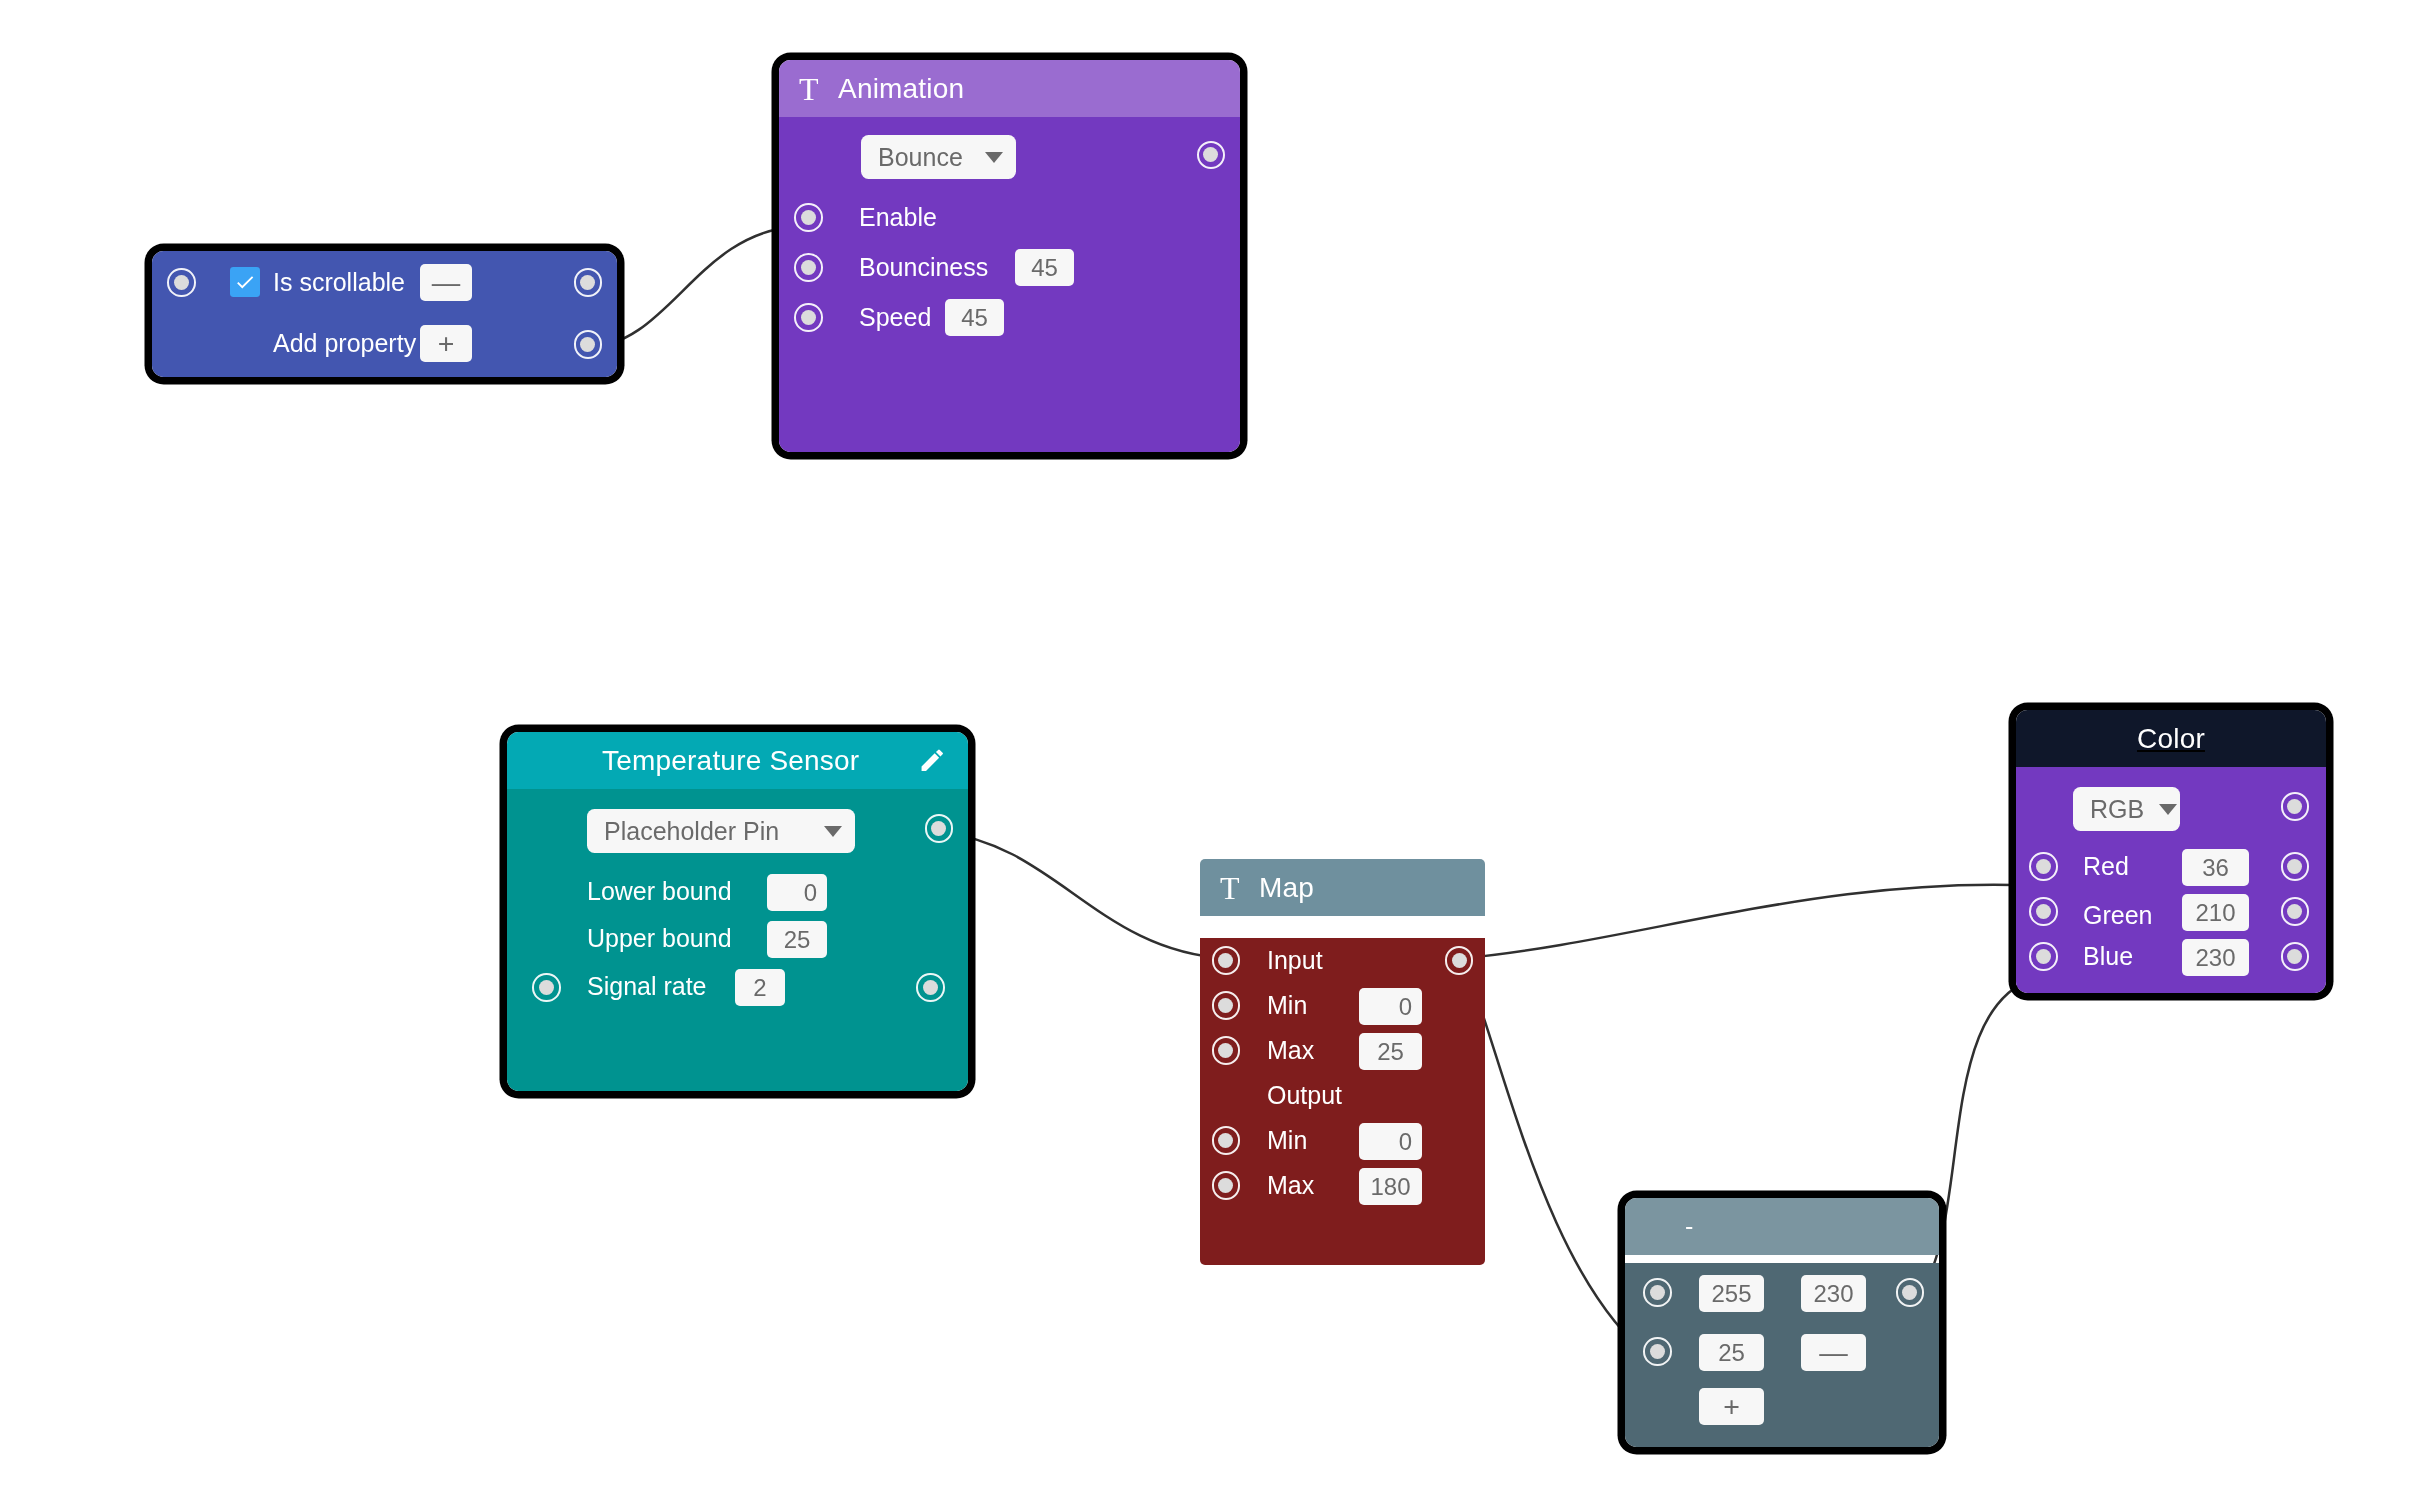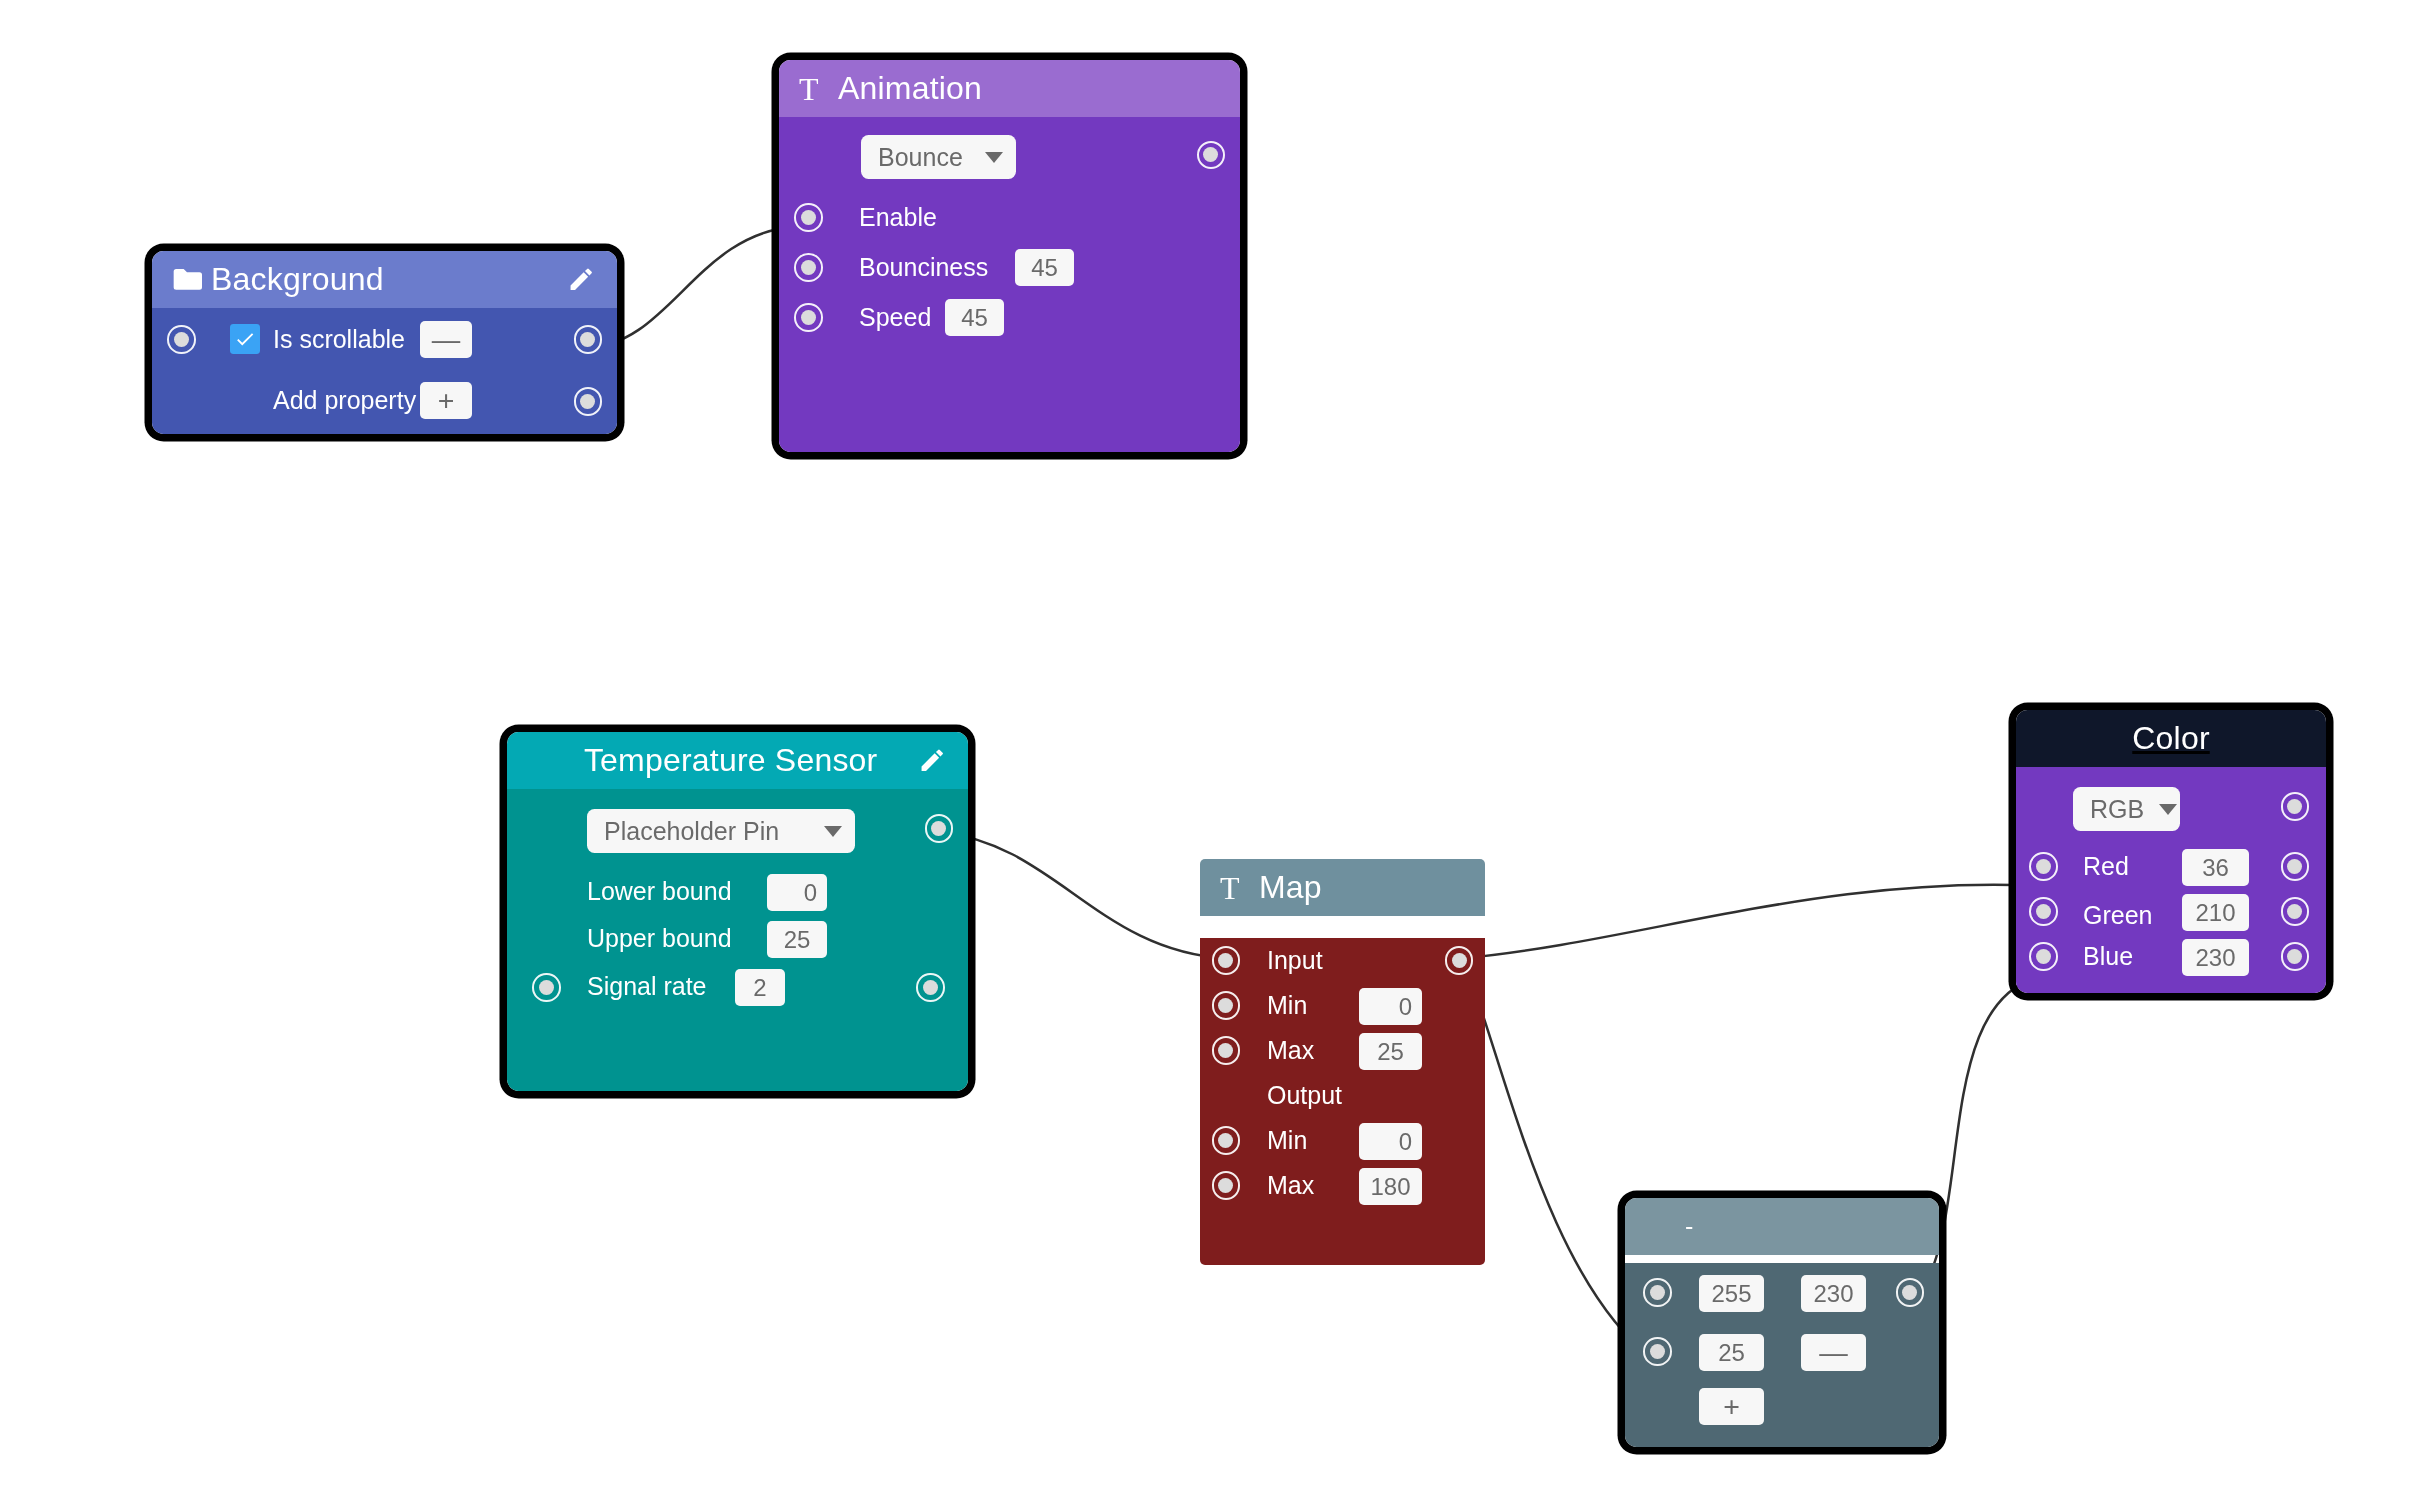--- a/index.html
+++ b/index.html
@@ -54,21 +54,21 @@
     width: 39px;
     min-width: 39px;
     display: flex;
     align-items: center;
     justify-content: flex-start;
     color: #ffffff;
   }
 
   .node-title {
     color: #ffffff;
-    font-size: 32px;
+    font-size: 28px;
     letter-spacing: 0.2px;
     white-space: nowrap;
     flex: 1;
   }
   .node-title.center { text-align: center; }
 
   .edit-pencil {
     width: 32px;
     height: 32px;
     display: flex;
@@ -215,33 +215,20 @@
     <path d="M 1122 993 C 1260 1008, 1310 1135, 1464 1144" fill="none" stroke="#303030" stroke-width="3"></path>
 
     <path d="M 1745 1144 C 1960 1124, 2180 1042, 2448 1058" fill="none" stroke="#303030" stroke-width="3"></path>
 
     <path d="M 1745 1146 C 1790 1240, 1840 1520, 1972 1622" fill="none" stroke="#303030" stroke-width="3"></path>
 
     <path d="M 2286 1552 C 2360 1460, 2300 1180, 2450 1162" fill="none" stroke="#303030" stroke-width="3"></path>
   </svg>
 
   <div class="node" id="node-background">
-    <div class="node-header">
-      <span class="hdr-icon">
-        <svg width="30" height="23.5" viewBox="0 0 36 28">
-          <path d="M2 4 a3 3 0 0 1 3-3 h9 l4 4 h15 a3 3 0 0 1 3 3 v15 a3 3 0 0 1 -3 3 h-28 a3 3 0 0 1 -3 -3 z" fill="#ffffff"></path>
-        </svg>
-      </span>
-      <span class="node-title">Background</span>
-      <span class="edit-pencil">
-        <svg width="28.5" height="28.5" viewBox="0 0 24 24">
-          <path d="M3 17.25V21h3.75L17.8 9.94l-3.75-3.75L3 17.25zM20.7 7.04a1 1 0 0 0 0-1.41l-2.34-2.34a1 1 0 0 0-1.41 0l-1.83 1.83 3.75 3.75 1.83-1.83z" fill="#ffffff"></path>
-        </svg>
-      </span>
-    </div>
     <div class="node-body">
       <div class="row" style="height:62px;">
         <span class="port in" style="top:17px;"></span>
         <span class="checkbox" style="position:absolute;left:78px;top:16px;">
           <svg width="22" height="22" viewBox="0 0 24 24">
             <path d="M9 16.2L4.8 12l-1.4 1.4L9 19 21 7l-1.4-1.4z" fill="#ffffff"></path>
           </svg>
         </span>
         <span class="lbl" style="position:absolute;left:121px;top:16px;line-height:30px;">Is scrollable</span>
         <span class="btn" style="position:absolute;left:268px;top:12.6px;">—</span>

